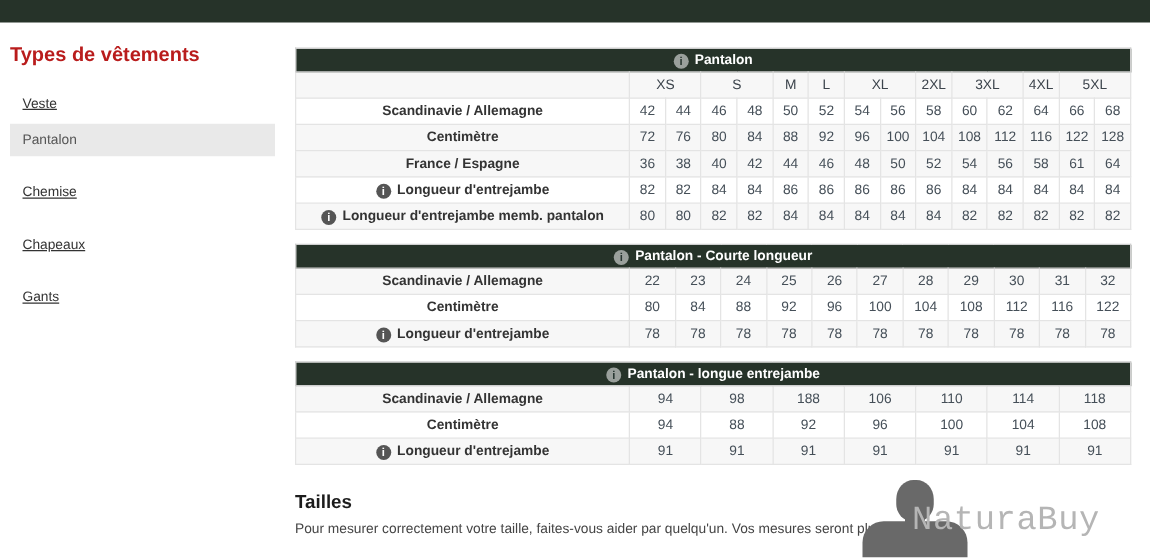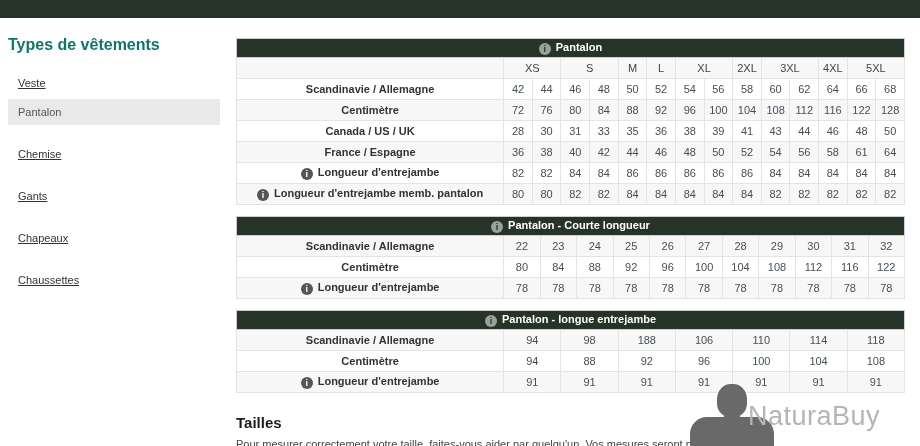--- a/index.html
+++ b/index.html
@@ -5,21 +5,21 @@
   * { box-sizing: border-box; }
   html,body { margin:0; padding:0; }
   body {
     width:920px; height:446px; overflow:hidden; position:relative;
     background:#fff; color:#333;
     font-family:"Liberation Sans", sans-serif;
   }
   .topbar { height:18px; background:#263329; width:100%; }
   .layout { display:flex; align-items:flex-start; }
   .sidebar { width:236px; flex:none; padding:12px 0 0 8px; }
-  .sidebar-title { font-size:16px; font-weight:bold; color:#0f766e; margin:6px 0 12px 0; }
+  .sidebar-title { font-size:16px; font-weight:bold; color:#b91c1c; margin:6px 0 12px 0; }
   .side-item { display:block; margin:0 16px 3px 0; padding:7px 10px; font-size:11px; color:#333; cursor:pointer; }
   a.side-item { text-decoration:underline;margin-top:16px; }
   .side-item.selected { background:#e9e9e9; color:#555; text-decoration:none; cursor:default; }
   .main { flex:1; padding:20px 15px 0 0; }
   table.size-table { width:100%; border-collapse:collapse; table-layout:fixed; margin:0 0 11px 0; font-size:11px; }
   .size-table td { border:1px solid #e4e4e4; text-align:center; height:21px; padding:1px 2px; color:#454f58; }
   .size-table td.title-cell {
     background:#263329; color:#fff; font-weight:bold; height:19px;
     border-color:#cfcfcf; padding:2px;
   }
@@ -31,42 +31,41 @@
     font-size:9px; font-weight:bold; text-align:center; vertical-align:-1px; margin-right:5px;
     font-style:normal; cursor:pointer;
   }
   .title-ico { background:#9aa09c; color:#273530; }
   .row-ico { background:#555; color:#fff; }
   .bottom-section { padding:2px 0 0 0; }
   .bottom-section h3 { font-size:15px; margin:8px 0 7px 0; color:#1c1c1c; }
   .bottom-section p { font-size:11px; margin:0 0 8px 0; color:#444; }
   .watermark-text {
     position:absolute; right:40px; bottom:14px; font-size:27px; color:#b5b5b5;
-    font-weight:500; letter-spacing:0.5px;
+    font-weight:500; letter-spacing:0.5px;font-family:Liberation Mono, monospace;
   }
   .silhouette { position:absolute; right:146px; bottom:0; width:84px; height:62px; }
   .silhouette .head { position:absolute; left:27px; top:0; width:30px; height:33px; background:#696969; border-radius:46% 46% 42% 42%; }
   .silhouette .neck { position:absolute; left:34px; top:28px; width:16px; height:10px; background:#696969; }
   .silhouette .shoulders { position:absolute; left:0; bottom:0; width:84px; height:29px; background:#696969; border-radius:17px 17px 0 0; }
 </style>
 </head>
 <body>
 
 <div class="topbar"></div>
 
 <div class="layout">
   <div class="sidebar">
     <div class="sidebar-title">Types de vêtements</div>
     <nav>
         <a class="side-item" href="#">Veste</a>
         <div class="side-item selected">Pantalon</div>
         <a class="side-item" href="#">Chemise</a>
+        <a class="side-item" href="#">Chapeaux</a>
         <a class="side-item" href="#">Gants</a>
-        <a class="side-item" href="#">Chapeaux</a>
-        <a class="side-item" href="#">Chaussettes</a>
       </nav>
   </div>
 
   <div class="main">
     <div>
         <table class="size-table">
           <colgroup>
             <col style="width: 40%;">
             <col>
             <col>
@@ -126,37 +125,20 @@
               <td>92</td>
               <td>96</td>
               <td>100</td>
               <td>104</td>
               <td>108</td>
               <td>112</td>
               <td>116</td>
               <td>122</td>
               <td>128</td>
             </tr>
-            <tr>
-              <td class="label-cell"><span>Canada / US / UK</span></td>
-              <td>28</td>
-              <td>30</td>
-              <td>31</td>
-              <td>33</td>
-              <td>35</td>
-              <td>36</td>
-              <td>38</td>
-              <td>39</td>
-              <td>41</td>
-              <td>43</td>
-              <td>44</td>
-              <td>46</td>
-              <td>48</td>
-              <td>50</td>
-            </tr>
             <tr class="alt">
               <td class="label-cell"><span>France / Espagne</span></td>
               <td>36</td>
               <td>38</td>
               <td>40</td>
               <td>42</td>
               <td>44</td>
               <td>46</td>
               <td>48</td>
               <td>50</td>

